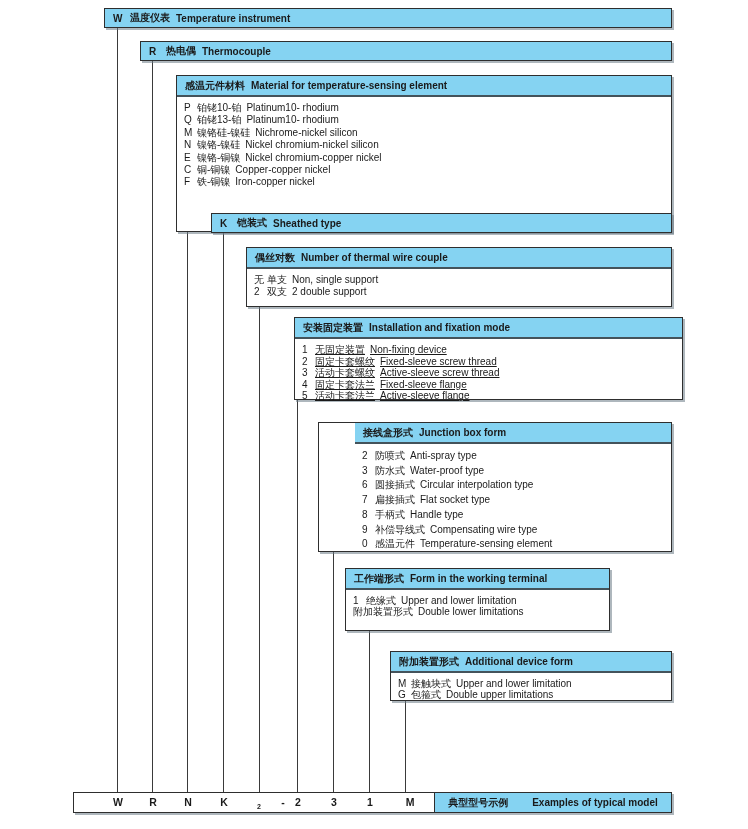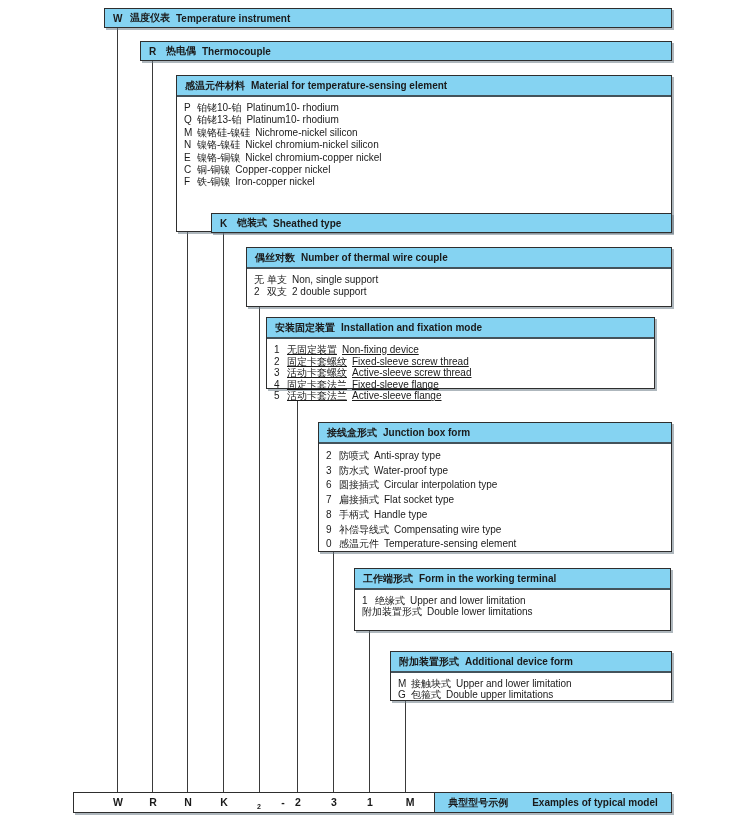--- a/index.html
+++ b/index.html
@@ -102,51 +102,51 @@
     <div class="hdr">
       <span class="hcn">偶丝对数</span>
       <span class="hen">Number of thermal wire couple</span>
     </div>
     <div class="body" style="line-height:12px;">
         <div class="item-row"><span class="code">无</span><span class="cn">单支</span><span class="en">Non, single support</span></div>
         <div class="item-row"><span class="code">2</span><span class="cn">双支</span><span class="en">2  double support</span></div>
       </div>
   </div>
 
-  <div class="box composite" style="left:266px;top:317px;width:389px;height:72px;">
+  <div class="box composite" style="left:294px;top:317px;width:389px;height:83px;">
     <div class="hdr">
       <span class="hcn">安装固定装置</span>
       <span class="hen">Installation and fixation mode</span>
     </div>
     <div class="body" style="line-height:11.6px;text-decoration:underline;">
         <div class="item-row"><span class="code">1</span><span class="cn">无固定装置</span><span class="en">Non-fixing device</span></div>
         <div class="item-row"><span class="code">2</span><span class="cn">固定卡套螺纹</span><span class="en">Fixed-sleeve screw thread</span></div>
         <div class="item-row"><span class="code">3</span><span class="cn">活动卡套螺纹</span><span class="en">Active-sleeve screw thread</span></div>
         <div class="item-row"><span class="code">4</span><span class="cn">固定卡套法兰</span><span class="en">Fixed-sleeve flange</span></div>
         <div class="item-row"><span class="code">5</span><span class="cn">活动卡套法兰</span><span class="en">Active-sleeve flange</span></div>
       </div>
   </div>
 
-  <div class="box composite" style="left:318px;top:422px;width:354px;height:130px;">
+  <div class="box composite" style="left:318px;top:422px;width:354px;height:130px;padding-left:36px;">
     <div class="hdr">
       <span class="hcn">接线盒形式</span>
       <span class="hen">Junction box form</span>
     </div>
     <div class="body" style="line-height:14.7px;">
         <div class="item-row"><span class="code">2</span><span class="cn">防喷式</span><span class="en">Anti-spray type</span></div>
         <div class="item-row"><span class="code">3</span><span class="cn">防水式</span><span class="en">Water-proof type</span></div>
         <div class="item-row"><span class="code">6</span><span class="cn">圆接插式</span><span class="en">Circular interpolation type</span></div>
         <div class="item-row"><span class="code">7</span><span class="cn">扁接插式</span><span class="en">Flat socket type</span></div>
         <div class="item-row"><span class="code">8</span><span class="cn">手柄式</span><span class="en">Handle type</span></div>
         <div class="item-row"><span class="code">9</span><span class="cn">补偿导线式</span><span class="en">Compensating wire type</span></div>
         <div class="item-row"><span class="code">0</span><span class="cn">感温元件</span><span class="en">Temperature-sensing element</span></div>
       </div>
   </div>
 
-  <div class="box composite" style="left:354px;top:568px;width:317px;height:63px;">
+  <div class="box composite" style="left:345px;top:568px;width:265px;height:63px;">
     <div class="hdr">
       <span class="hcn">工作端形式</span>
       <span class="hen">Form in the working terminal</span>
     </div>
     <div class="body" style="line-height:11px;">
         <div class="item-row"><span class="code">1</span><span class="cn">绝缘式</span><span class="en">Upper and lower limitation</span></div>
         <div class="item-row"><span class="cn">附加装置形式</span><span class="en">Double lower limitations</span></div>
       </div>
   </div>
 

